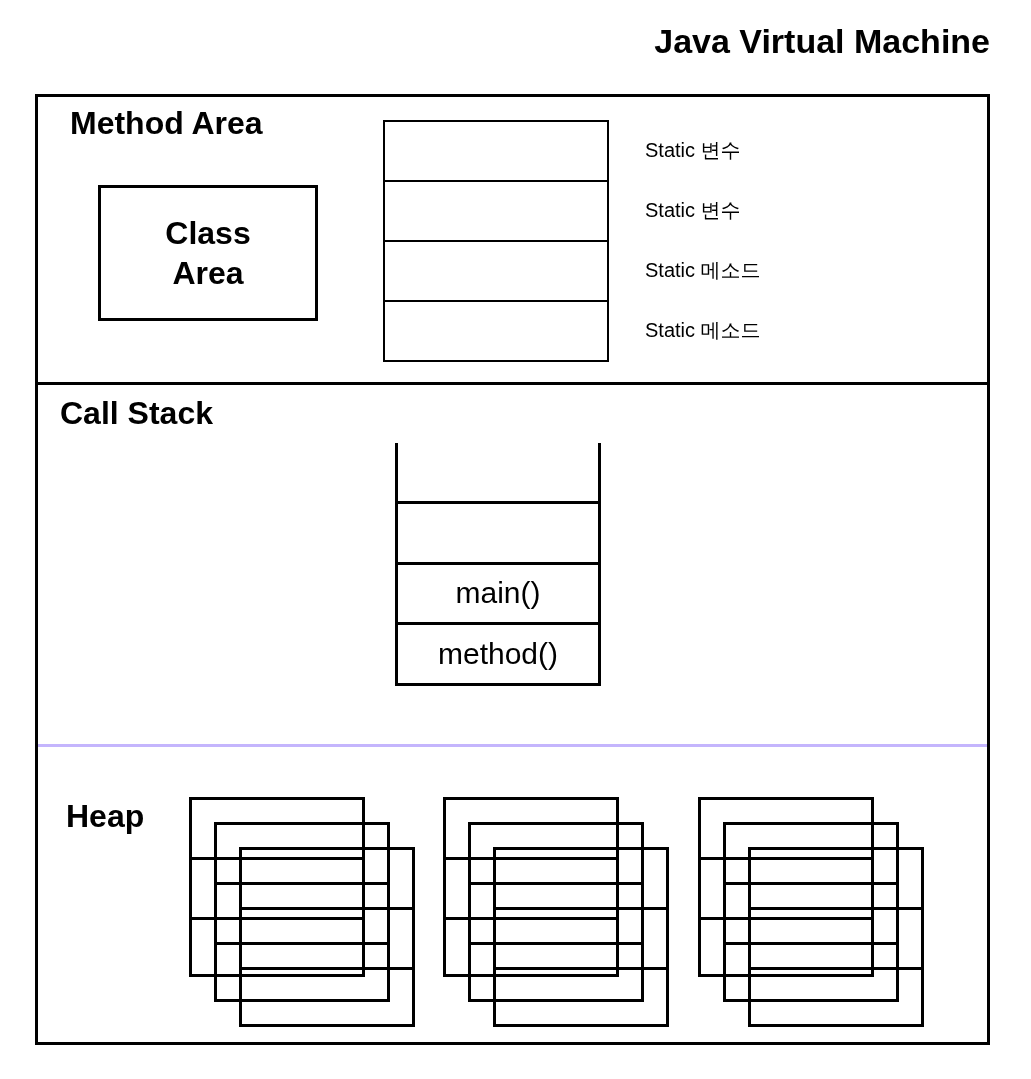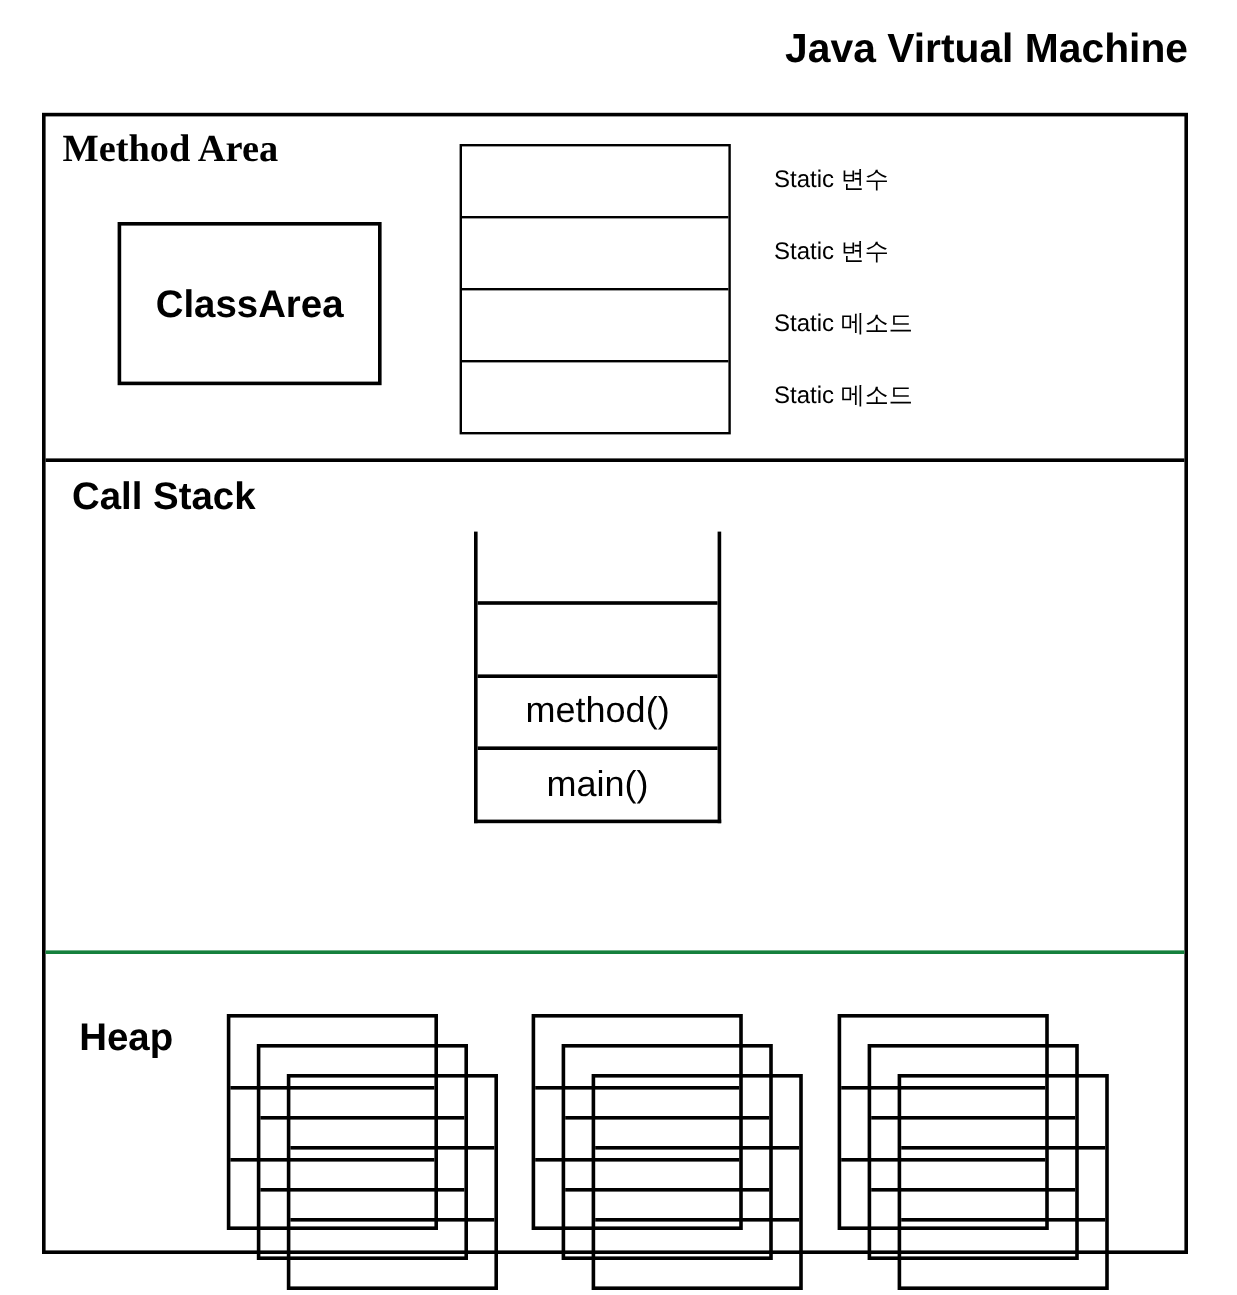--- a/index.html
+++ b/index.html
@@ -21,38 +21,38 @@
   .outer-box {
     position: absolute; left: 35px; top: 94px;
     width: 955px; height: 951px;
     border: 3px solid #000;
     display: flex; flex-direction: column;
     background: #fff;
   }
 
   .section { position: relative; width: 100%; }
   .sec-method { height: 288px; border-bottom: 3px solid #000; }
-  .sec-stack  { height: 410px; border-bottom: 3px solid #15803d; text-align: center; }
+  .sec-stack  { height: 362px; border-bottom: 3px solid #c4b5fd; text-align: center; }
   .sec-heap   { flex: 1; }
 
   .section-label {
     position: absolute;
     font-size: 32px; font-weight: 700;
     line-height: 40px;
   }
-  .sec-method .section-label { left: 14px; top: 6px; font-family: Liberation Serif, serif; }
+  .sec-method .section-label { left: 32px; top: 6px; }
   .sec-stack  .section-label { left: 22px; top: 8px; }
   .sec-heap   .section-label { left: 28px; top: 8px; margin-top: 41px; }
 
   
   .class-box {
     position: absolute; left: 60px; top: 88px;
     width: 220px; height: 136px;
     border: 3px solid #000;
-    display: flex; flex-direction: row;
+    display: flex; flex-direction: column;
     align-items: center; justify-content: center;
     font-size: 32px; font-weight: 700; line-height: 40px;
     text-align: center;
   }
   .static-table {
     position: absolute; left: 345px; top: 23px;
     width: 226px; height: 242px;
     border: 2px solid #000;
     display: flex; flex-direction: column;
   }
@@ -139,22 +139,22 @@
       <div class="static-label l2">Static 메소드</div>
       <div class="static-label l3">Static 메소드</div>
     </div>
 
     <div class="section sec-stack">
       <div class="section-label">Call Stack</div>
 
       <div class="stack">
         <div class="frame"></div>
         <div class="frame"></div>
+        <div class="frame">main()</div>
         <div class="frame">method()</div>
-        <div class="frame">main()</div>
       </div>
     </div>
 
     <div class="section sec-heap">
       <div class="section-label">Heap</div>
 
       <div class="heap-cluster c0">
         <div class="heap-object r0">
           <div class="row-line a"></div>
           <div class="row-line b"></div>

